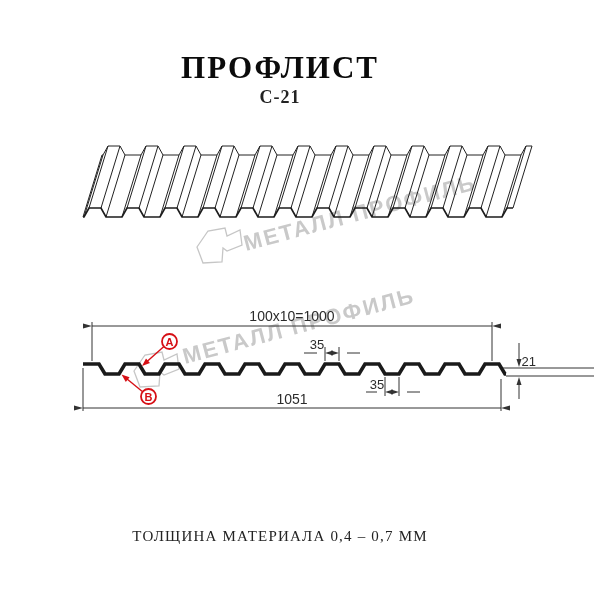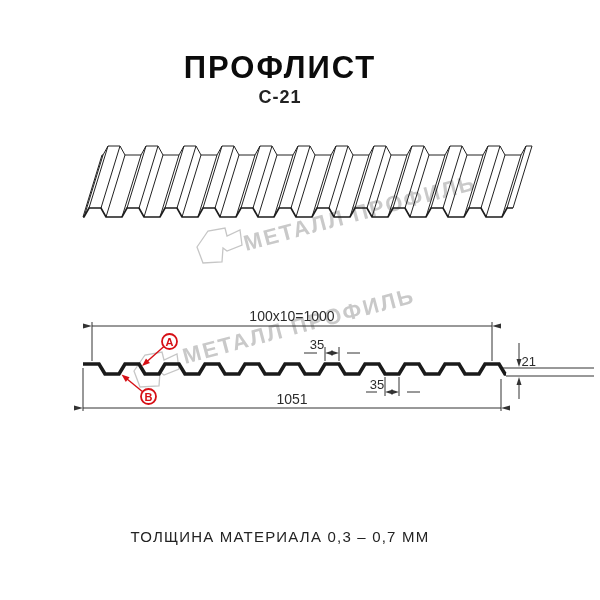--- a/index.html
+++ b/index.html
@@ -1,18 +1,18 @@
 <!DOCTYPE html>
 <html><head>
 <meta charset="utf-8">
 <style>
   html,body{margin:0;padding:0;}
   body{width:600px;height:600px;background:#ffffff;position:relative;overflow:hidden;
        font-family:"Liberation Sans", sans-serif;}
-  .abs{position:absolute;left:0;width:560px;text-align:center;}
+  .abs{position:absolute;left:0;width:560px;text-align:center;font-family:Liberation Serif, serif;}
   #title{top:50px;font-size:31px;font-weight:bold;letter-spacing:2px;color:#0b0b0b;}
   #subtitle{top:87px;font-size:18px;font-weight:bold;letter-spacing:1px;color:#222;}
   #footer{top:528px;font-size:15px;letter-spacing:1.2px;color:#232323;}
   svg{position:absolute;top:0;left:0;}
   text{font-family:"Liberation Sans", sans-serif;}
 </style>
 </head>
 <body>
 
 <div id="title" class="abs">ПРОФЛИСТ</div>
@@ -133,13 +133,13 @@
     <text x="148.5" y="400.5" text-anchor="middle" style="font-size:11px;font-weight:bold" fill="#d60f15">В</text>
     <g id="redleaders">
         <line x1="163.6" y1="346.8" x2="146.48445591210196" y2="362.0138169670205" stroke="#d60f15" stroke-width="1.4"></line>
         <polygon points="142,366 134,363 134,369" fill="#d60f15" transform="rotate(138.36646066342982 142 366)"></polygon>
         <line x1="142.3" y1="391.5" x2="126.14573342850645" y2="378.2969936675293" stroke="#d60f15" stroke-width="1.4"></line>
         <polygon points="121.5,374.5 113.5,371.5 113.5,377.5" fill="#d60f15" transform="rotate(-140.74060663895193 121.5 374.5)"></polygon>
       </g>
   </g>
 </svg>
 
-<div id="footer" class="abs">ТОЛЩИНА МАТЕРИАЛА 0,3 – 0,7 ММ</div>
+<div id="footer" class="abs">ТОЛЩИНА МАТЕРИАЛА 0,4 – 0,7 ММ</div>
 
 </body></html>

